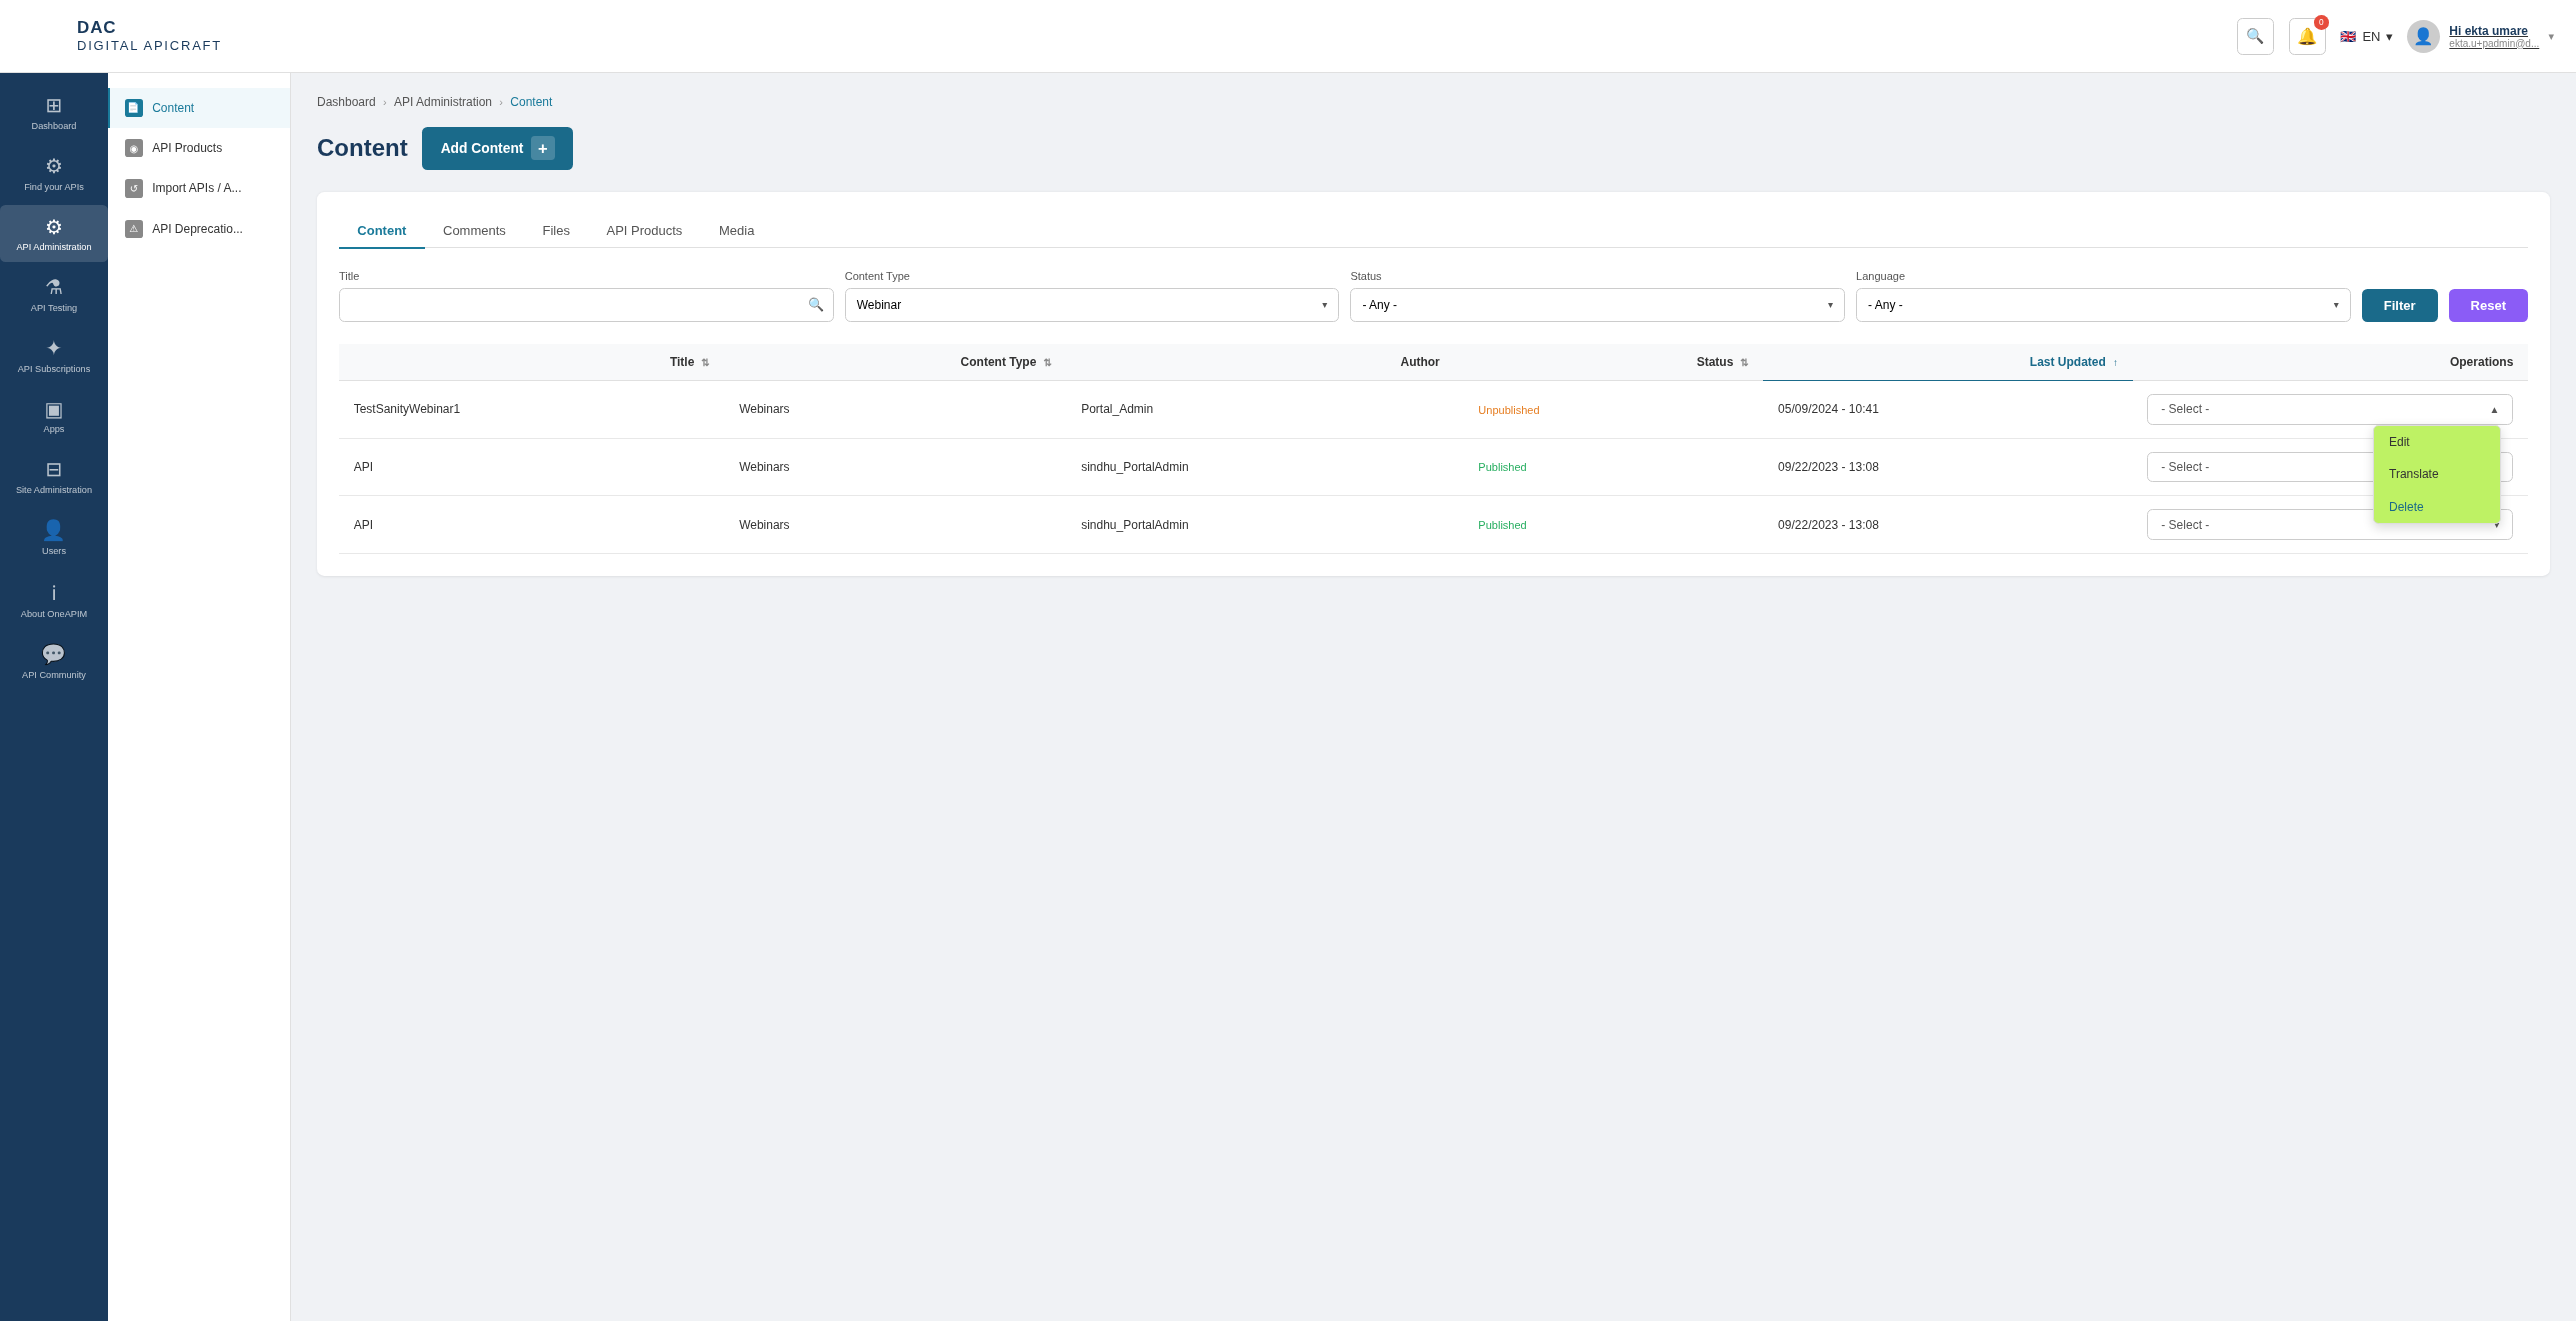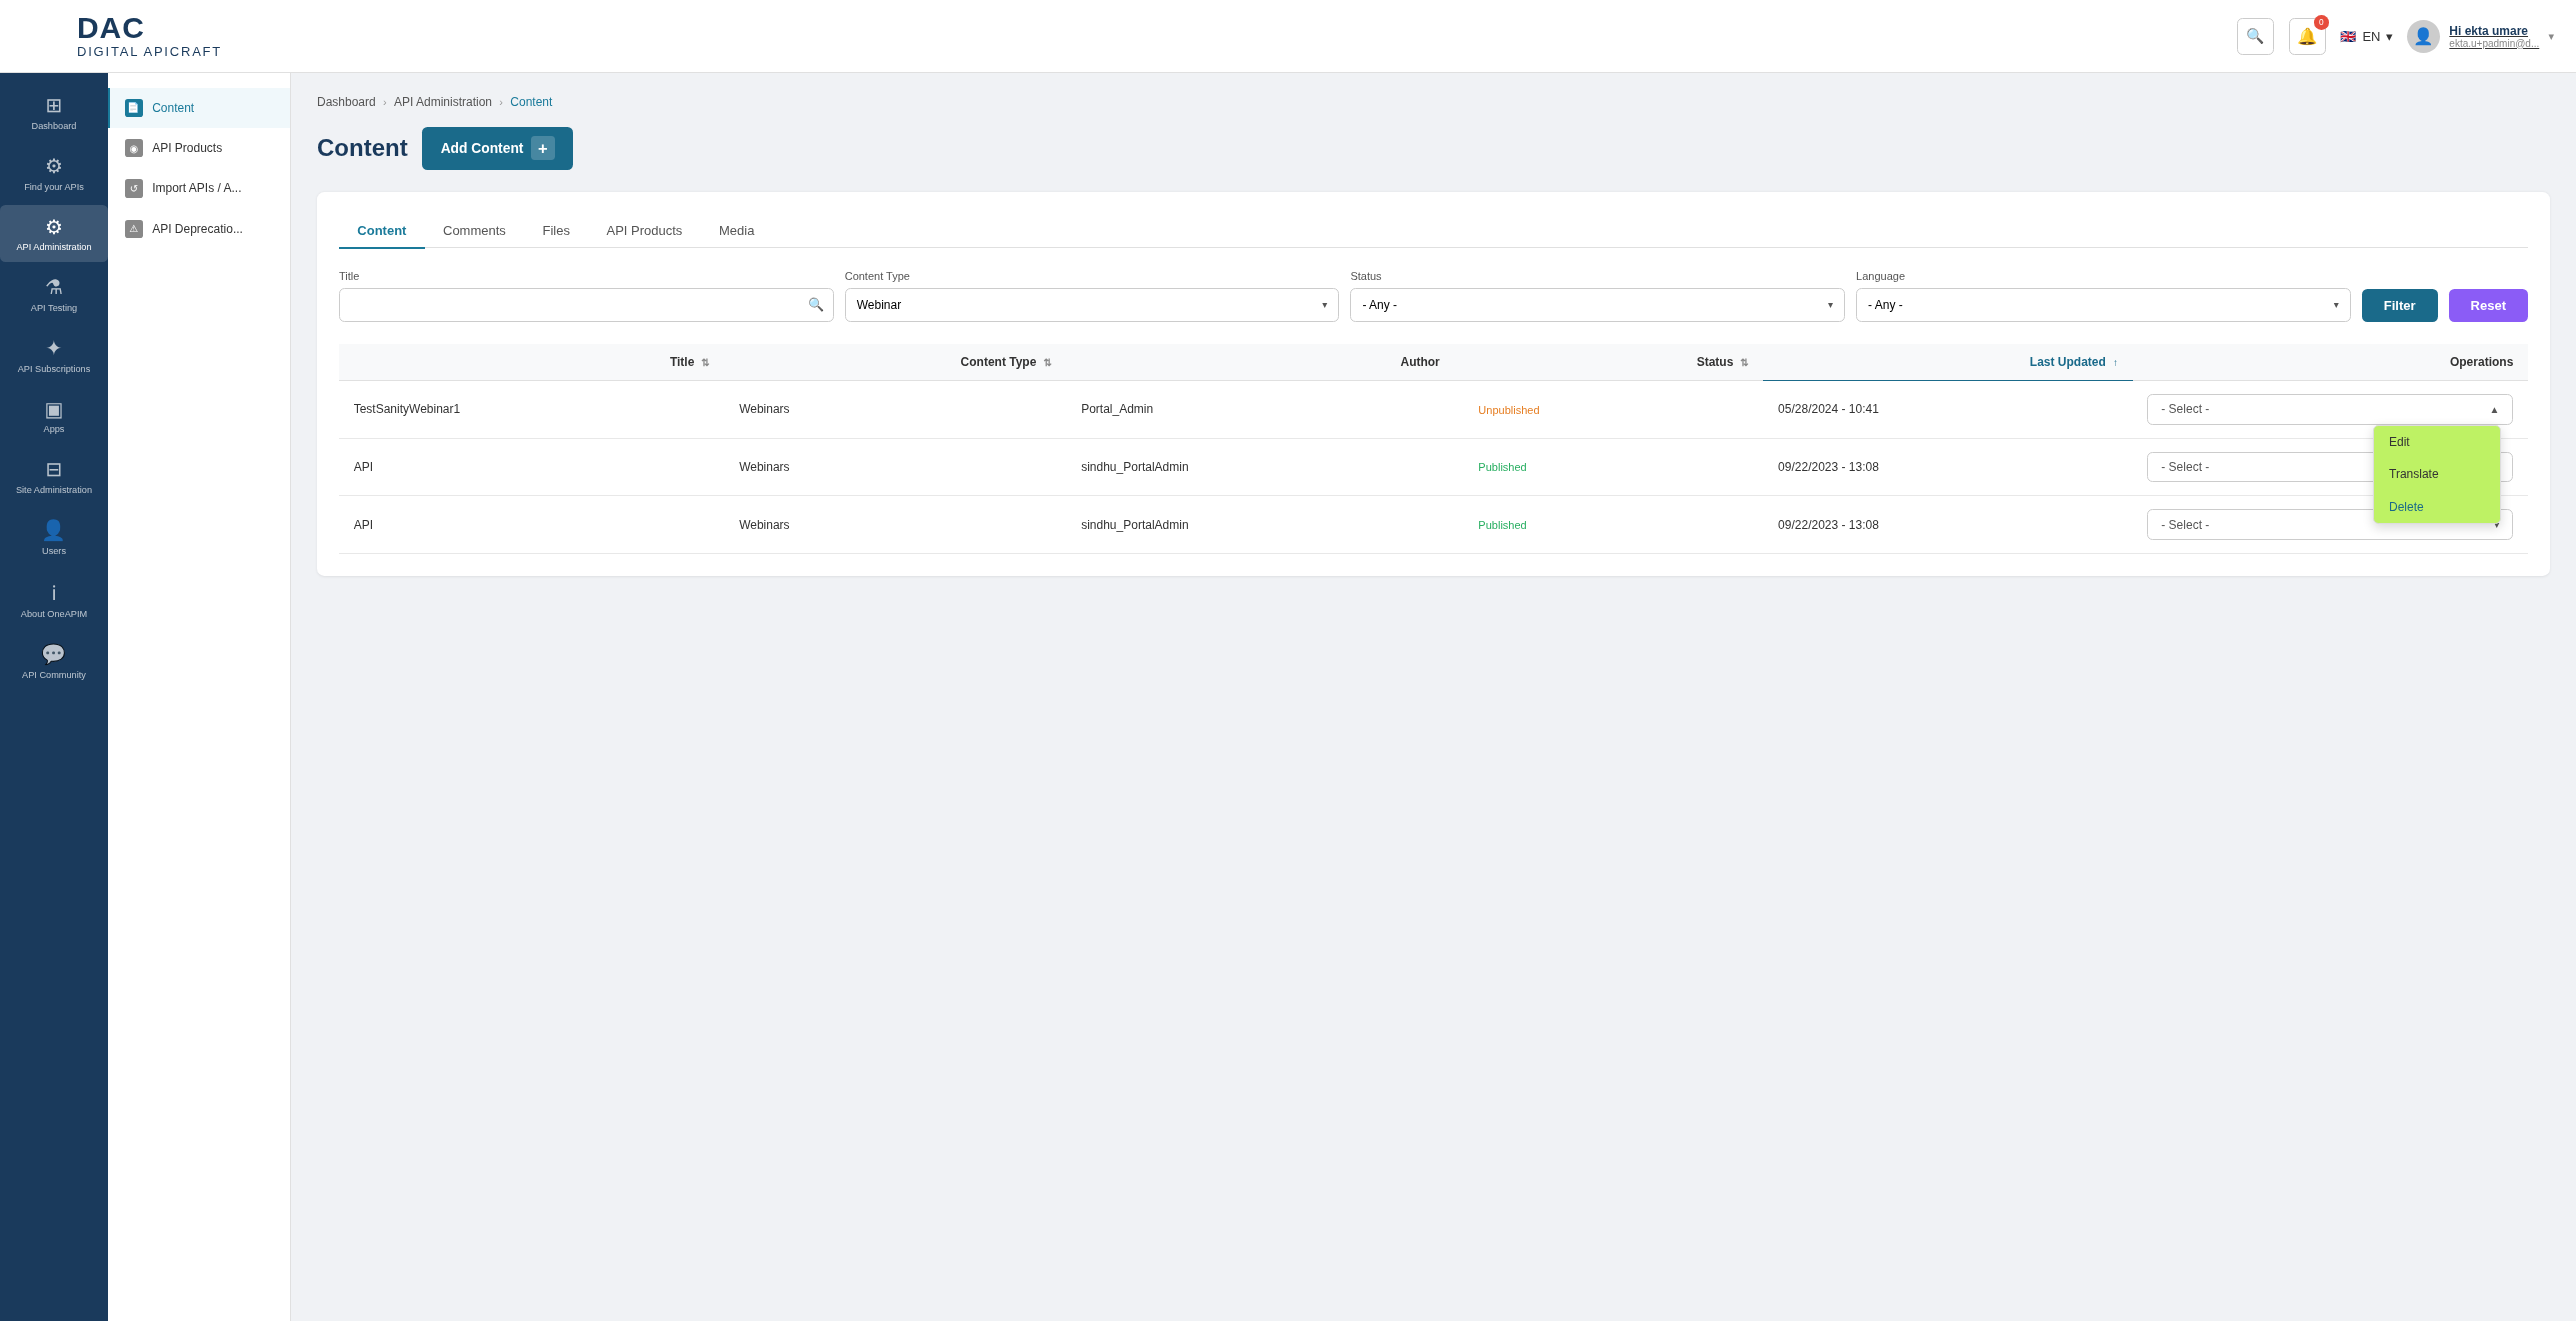--- a/index.html
+++ b/index.html
@@ -17,21 +17,21 @@
       position: relative;
       z-index: 10;
     }
     .logo-area {
       display: flex;
       align-items: center;
       margin-left: 55px;
     }
     .logo-text {
       color: #1a3a5c;
-      font-size: 30px;
+      font-size: 17px;
       font-weight: 900;
       letter-spacing: 0.9px;
       line-height: 1;
     }
     .logo-sub {
       color: #1a3a5c;
       font-size: 13px;
       letter-spacing: 1.8px;
       text-transform: uppercase;
       margin-top: 1.8px;
@@ -553,21 +553,21 @@
         </thead>
         <tbody>
 
           <tr>
             <td>TestSanityWebinar1</td>
             <td>Webinars</td>
             <td>Portal_Admin</td>
             <td>
               <span class="status-badge status-unpublished">Unpublished</span>
             </td>
-            <td>05/28/2024 - 10:41</td>
+            <td>05/09/2024 - 10:41</td>
             <td>
               <div class="ops-wrapper">
                 <div class="ops-select">
                   <span>- Select -</span>
                   <span class="caret">▲</span>
                 </div>
                 <div class="dropdown-menu">
                   <div class="dropdown-item">Edit</div>
                   <div class="dropdown-item">Translate</div>
                   <div class="dropdown-item delete">Delete</div>

